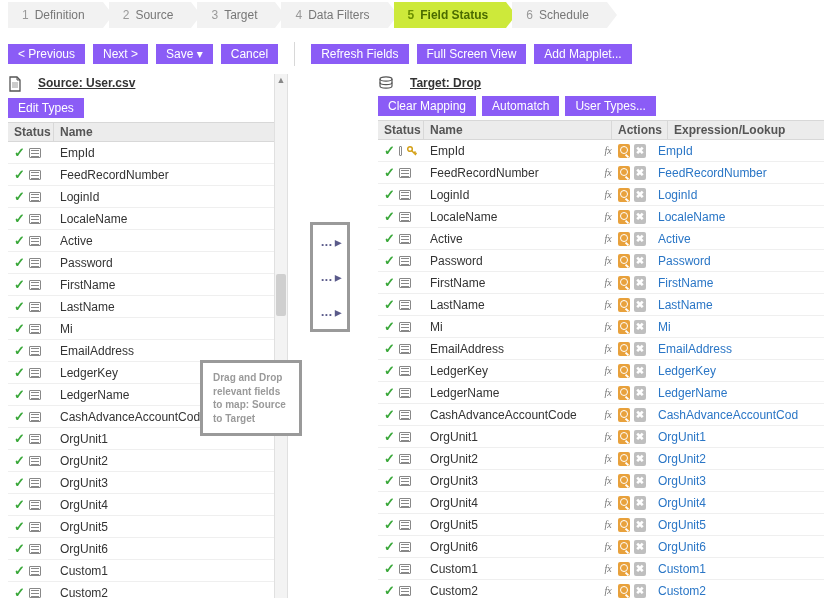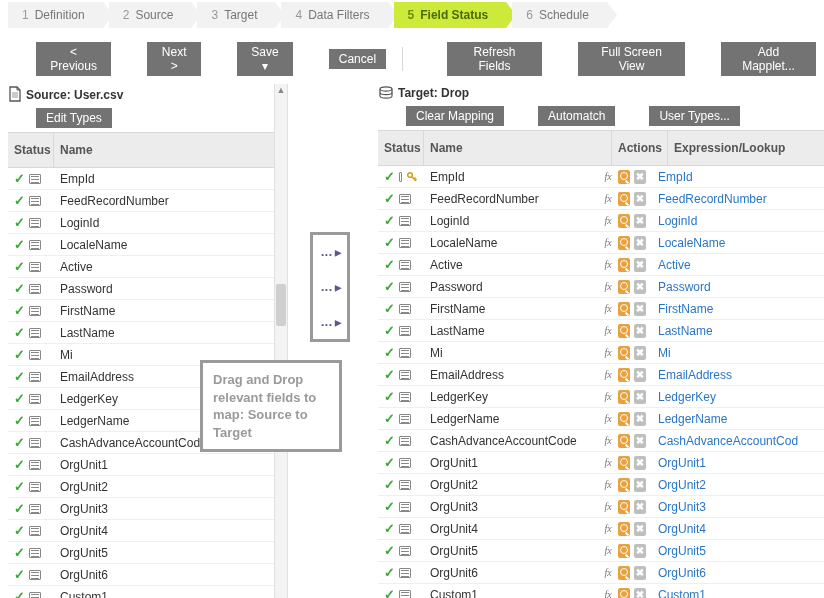--- a/index.html
+++ b/index.html
@@ -47,25 +47,24 @@
   
   .actions-row {
     display: flex;
     align-items: center;
     margin: 14px 8px 8px 8px;
     gap: 8px;
   }
   .btn {
     border: none;
     padding: 3px 10px;
-    background: #737373;
+    background: #8b5cf6;
     color: #fff;
     font-size: 12px;
     cursor: pointer;
-    margin-left: 28px;
   }
   .btn.dd::after { content: " \25BE"; }
   .vr {
     width: 1px; height: 24px;
     background: #d8d8d8;
     margin: 0 8px;
   }
 
   
   .panels {
@@ -80,46 +79,47 @@
   }
   .panel.source { width: 280px; }
   .gutter {
     width: 90px;
     position: relative;
   }
   .panel.target { flex: 1; min-width: 440px; }
 
   .panel-title {
     display: flex;
-    align-items: flex-end;
-    gap: 4px;
+    align-items: flex-start;
+    gap: 16px;
     font-weight: bold;
     font-size: 12px;
     color: #333;
     margin: 2px 0 6px 0;
+    text-decoration: underline;
   }
   .panel-title .ticon svg { display: block; }
 
   .panel-toolbar {
     display: flex;
     gap: 6px;
     margin-bottom: 4px;
   }
 
   
   .grid-head {
     display: flex;
     background: #ececec;
     border-top: 1px solid #d8d8d8;
     border-bottom: 1px solid #d8d8d8;
     font-weight: bold;
     color: #555;
   }
   .grid-head > div {
-    padding: 10px 6px;
+    padding: 2px 6px;
     border-right: 1px solid #d8d8d8;
   }
   .grid-head > div:last-child { border-right: none; }
 
   .col-status { width: 46px; }
   .col-name { flex: 1; }
   .t-col-status { width: 46px; }
   .t-col-name { width: 188px; }
   .t-col-actions { width: 56px; }
   .t-col-expr { flex: 1; }
@@ -242,25 +242,25 @@
     align-items:center;
   }
   .d-arrow { color:#5a5a8a; font-size:14px; letter-spacing: -3px; }
   .d-arrow::before{ content:"\2022\2022\2022"; font-size:8px; margin-right:2px; letter-spacing:1px; color:#5a5a8a;}
   .d-arrow::after{ content:"\25B8"; font-size:14px; margin-left:0px;}
 
   .drag-hint{
     position:absolute;
     left:200px;
     top:360px;
-    width:142px;
+    width:102px;
     border: 3px solid #9a9a9a;
     padding:8px 10px;
     color:#9a9a9a;
-    font-size:13px;
+    font-size:10px;
     line-height:1.35;
     background:#fff;
     font-weight:bold;
   }
 </style>
 </head>
 <body>
 
 <div class="wizard">
   <div class="step">

